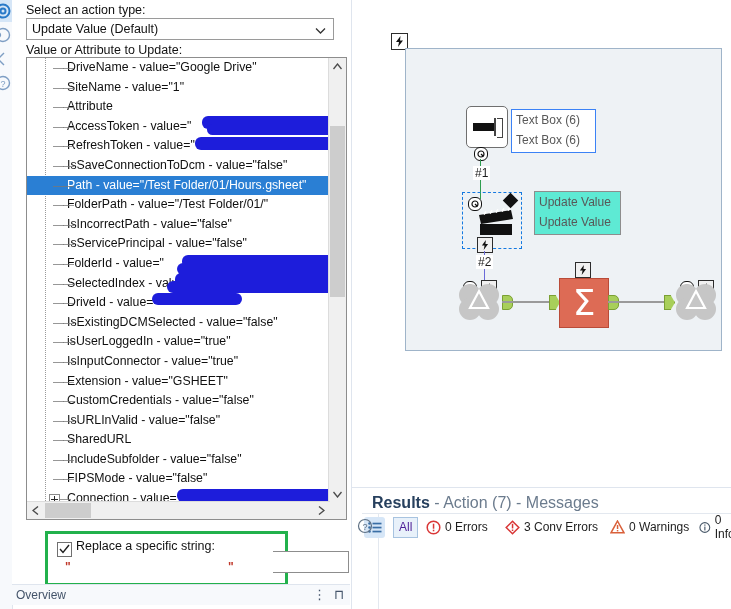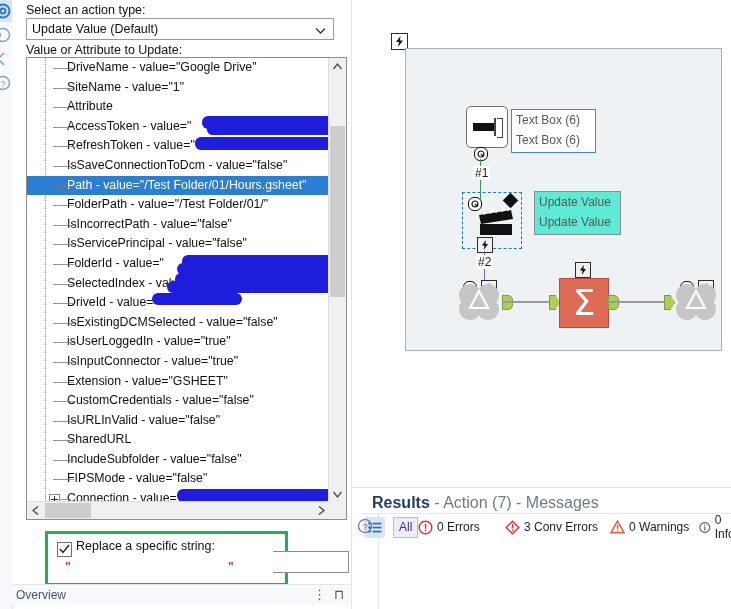--- a/index.html
+++ b/index.html
@@ -373,21 +373,21 @@
             <circle cx="1.5" cy="5.5" r="1.3"></circle>
             <circle cx="1.5" cy="9.5" r="1.3"></circle>
             <rect x="4.5" y="0.7" width="9" height="1.7"></rect>
             <rect x="4.5" y="4.7" width="9" height="1.7"></rect>
             <rect x="4.5" y="8.7" width="9" height="1.7"></rect>
           </g>
         </svg>
     </div>
     <div id="res-all">All</div>
 
-    <div class="res-item" style="left:56px;">
+    <div class="res-item" style="left:64px;">
       <svg width="15" height="15" viewBox="0 0 15 15">
           <circle cx="7.5" cy="7.5" r="6.3" fill="none" stroke="#d93636" stroke-width="1.5"></circle>
           <rect x="6.8" y="3.7" width="1.5" height="5" fill="#d93636"></rect>
           <rect x="6.8" y="9.7" width="1.5" height="1.6" fill="#d93636"></rect>
         </svg>
       <span>0 Errors</span>
     </div>
 
     <div class="res-item" style="left:143px;">
       <svg width="15" height="15" viewBox="0 0 15 15">

